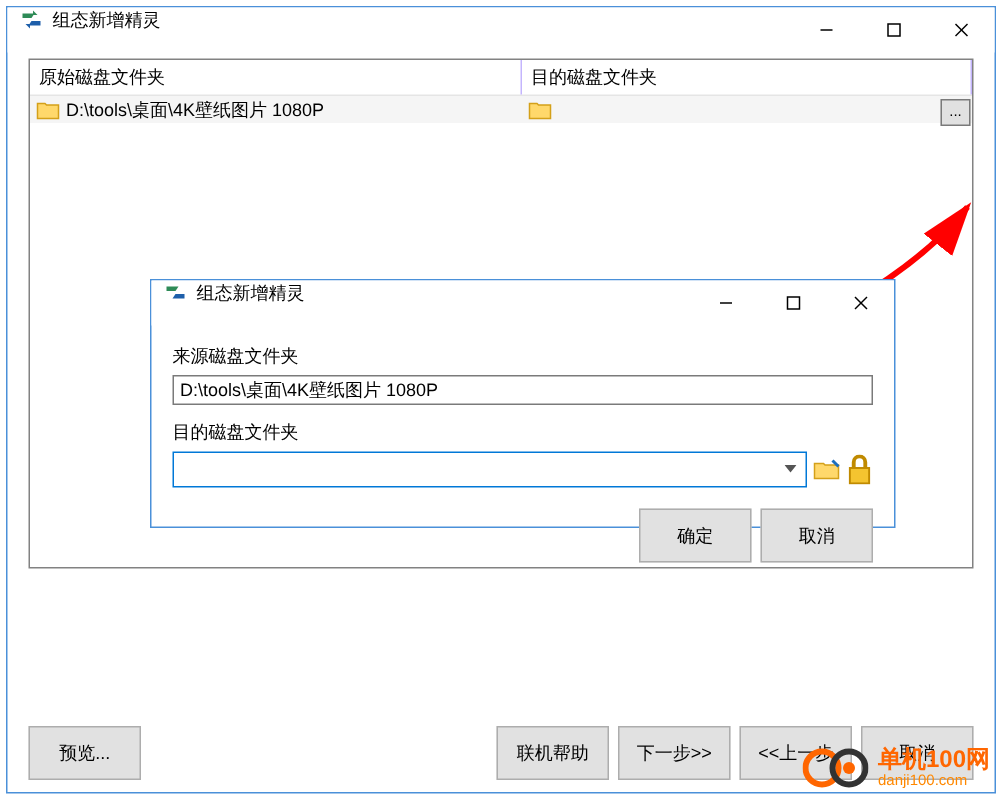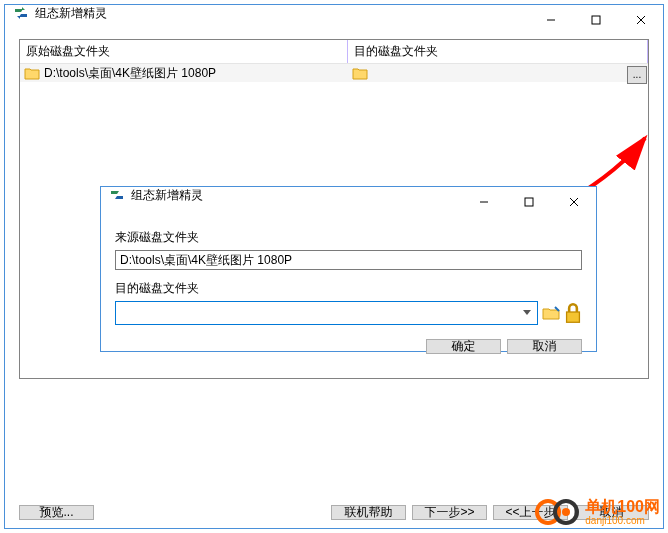--- a/index.html
+++ b/index.html
@@ -20,21 +20,21 @@
   .col-h{padding:3px 6px;font-size:12px;border-right:1px solid #c4b5fd;box-sizing:border-box}
   .col-h.left{width:328px}
   .col-h.right{flex:1}
   .row{display:flex;align-items:center;background:#f5f5f5;height:18px}
   .cell{display:flex;align-items:center;box-sizing:border-box;padding:0 4px}
   .cell.left{width:328px}
   .cell.right{flex:1;position:relative}
   .folder-icon{width:16px;height:14px;margin-right:4px}
   .ellipsis-btn{position:absolute;right:1px;top:0;width:18px;height:16px;border:1px solid #7a7a7a;background:#e1e1e1;display:flex;align-items:center;justify-content:center;font-size:10px;line-height:1}
   .bottom-bar{position:absolute;left:0;right:0;bottom:0;padding:8px 14px;display:flex;align-items:flex-start}
-  .btn{height:15px;min-width:75px;border:1px solid #adadad;background:#e1e1e1;font-size:12px;display:inline-flex;align-items:center;justify-content:center;padding:0 10px;box-sizing:border-box;margin-left:6px}
+  .btn{height:36px;min-width:75px;border:1px solid #adadad;background:#e1e1e1;font-size:12px;display:inline-flex;align-items:center;justify-content:center;padding:0 10px;box-sizing:border-box;margin-left:6px}
   .btn:first-child{margin-left:0}
   .spacer{flex:1}
   
   .dialog{left:100px;top:186px;width:497px;height:166px;border:1px solid #4a90d9;z-index:10}
   .dlg-body{padding:8px 14px}
   .lbl{font-size:12px;margin:4px 0 4px 0}
   .txt{width:100%;height:20px;border:1px solid #7a7a7a;background:#fff;font-size:12px;padding:2px 4px;box-sizing:border-box;display:flex;align-items:center}
   .dest-row{display:flex;align-items:center;gap:4px}
   .combo{flex:1;height:22px;border:1px solid #0078d7;background:#fff;position:relative}
   .combo .chev{position:absolute;right:2px;top:0;bottom:0;width:16px;display:flex;align-items:center;justify-content:center;color:#555}

